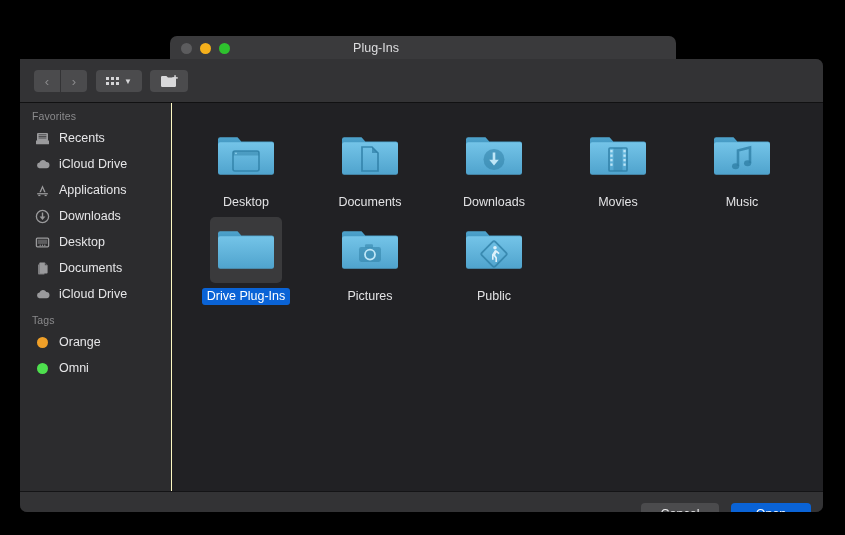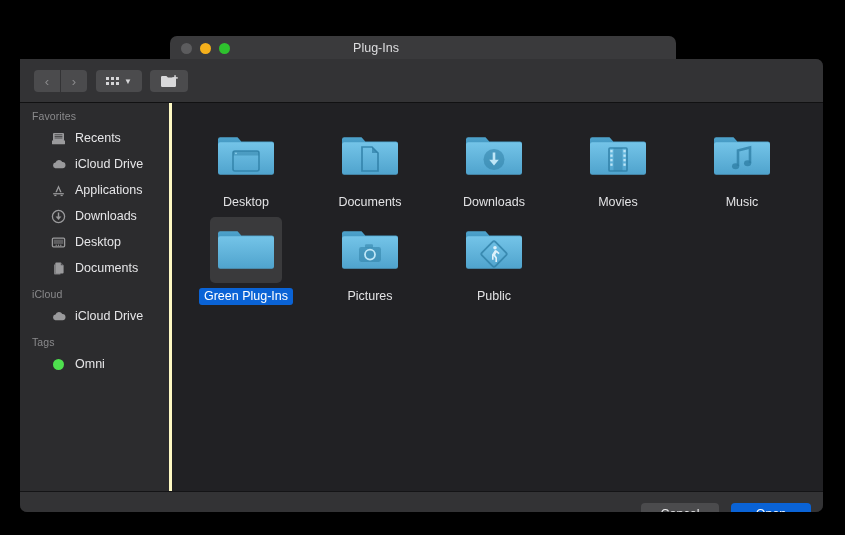--- a/index.html
+++ b/index.html
@@ -122,36 +122,35 @@
     padding: 0 7px;
   }
   #search-placeholder { font-size: 12.5px; color: #d2d2d4; margin-left: 6px; }
 
   
   #sidebar {
     position: absolute;
     left: 0; top: 44px;
     width: 152px; height: 388px;
     background: #2c2c2e;
-    border-right: 3px solid #fef9c3;
+    border-right: 1px solid #fef9c3;
     box-sizing: border-box;
     overflow: hidden;
   }
   .sb-header {
     font-size: 10.5px;
     color: #8a8a8c;
     padding: 7px 0 3px 12px;
     letter-spacing: 0.1px;
   }
   .sb-item {
     height: 26px;
     display: flex; align-items: center;
     padding-left: 14px;
     box-sizing: border-box;
-    margin-left: 16px;
   }
   .sb-item .sb-ico {
     width: 17px; height: 17px;
     margin-right: 8px;
     display: flex; align-items: center; justify-content: center;
     flex-shrink: 0;
   }
   .sb-item .sb-label {
     font-size: 12.5px;
     color: #e6e6e8;
@@ -338,30 +337,35 @@
         <div class="sb-item">
           <span class="sb-ico">
             <svg width="15" height="15" viewBox="0 0 15 15">
               <path d="M5.2 1.4 H9.8 L12.6 4.2 V11.6 A0.9 0.9 0 0 1 11.7 12.5 H5.2 A0.9 0.9 0 0 1 4.3 11.6 V2.3 A0.9 0.9 0 0 1 5.2 1.4 Z" fill="#9a9a9c"></path>
               <path d="M9.8 1.4 L12.6 4.2 H9.8 Z" fill="#4d4d4f"></path>
               <path d="M3 3.4 H4.3 V12.1 H9.4 V13.4 H3.9 A0.9 0.9 0 0 1 3 12.5 Z" fill="#9a9a9c" opacity="0.75"></path>
             </svg>
           </span>
           <span class="sb-label">Documents</span>
         </div>
-        <div class="sb-header">iCloud</div>
         <div class="sb-item">
           <span class="sb-ico">
             <svg width="16" height="15" viewBox="0 0 16 15">
               <path d="M4.3 11.2 A2.9 2.9 0 0 1 4.5 5.5 A3.7 3.7 0 0 1 11.3 5.1 A2.9 2.9 0 0 1 11.6 11.2 Z" fill="#9a9a9c"></path>
             </svg>
           </span>
           <span class="sb-label">iCloud Drive</span>
         </div>
         <div class="sb-header">Tags</div>
+        <div class="sb-item">
+          <span class="sb-ico">
+            <span class="tag-dot" style="background:#f0a028"></span>
+          </span>
+          <span class="sb-label">Orange</span>
+        </div>
         <div class="sb-item">
           <span class="sb-ico">
             <span class="tag-dot" style="background:#4ee04e"></span>
           </span>
           <span class="sb-label">Omni</span>
         </div>
       </div>
 
     <div id="content">
       <div id="icon-grid">
@@ -491,21 +495,21 @@
                   </linearGradient>
                   <linearGradient id="ffrfolder-plain-icon" x1="0" y1="0" x2="0" y2="1">
                     <stop offset="0" stop-color="#74c4e8"></stop>
                     <stop offset="1" stop-color="#4fa3cd"></stop>
                   </linearGradient>
                 </defs>
                 <path d="M4 9.5 A2.2 2.2 0 0 1 6.2 7.3 H23.5 L27.3 11.6 H57.8 A2.2 2.2 0 0 1 60 13.8 V17 H4 Z" fill="url(#fbkfolder-plain-icon)"></path>
                 <path d="M4 14.5 A2.2 2.2 0 0 1 6.2 12.3 H57.8 A2.2 2.2 0 0 1 60 14.5 V42.5 A2.2 2.2 0 0 1 57.8 44.7 H6.2 A2.2 2.2 0 0 1 4 42.5 Z" fill="url(#ffrfolder-plain-icon)"></path>
               </svg>
             </div>
-            <div class="file-name">Green Plug-Ins</div>
+            <div class="file-name">Drive Plug-Ins</div>
           </div>
           <div class="file-cell">
             <div class="icon-wrap">
               <svg width="64" height="52" viewBox="0 0 64 52">
                 <defs>
                   <linearGradient id="fbkfolder-pictures-icon" x1="0" y1="0" x2="0" y2="1">
                     <stop offset="0" stop-color="#4ea3cc"></stop>
                     <stop offset="1" stop-color="#3f93bd"></stop>
                   </linearGradient>
                   <linearGradient id="ffrfolder-pictures-icon" x1="0" y1="0" x2="0" y2="1">

